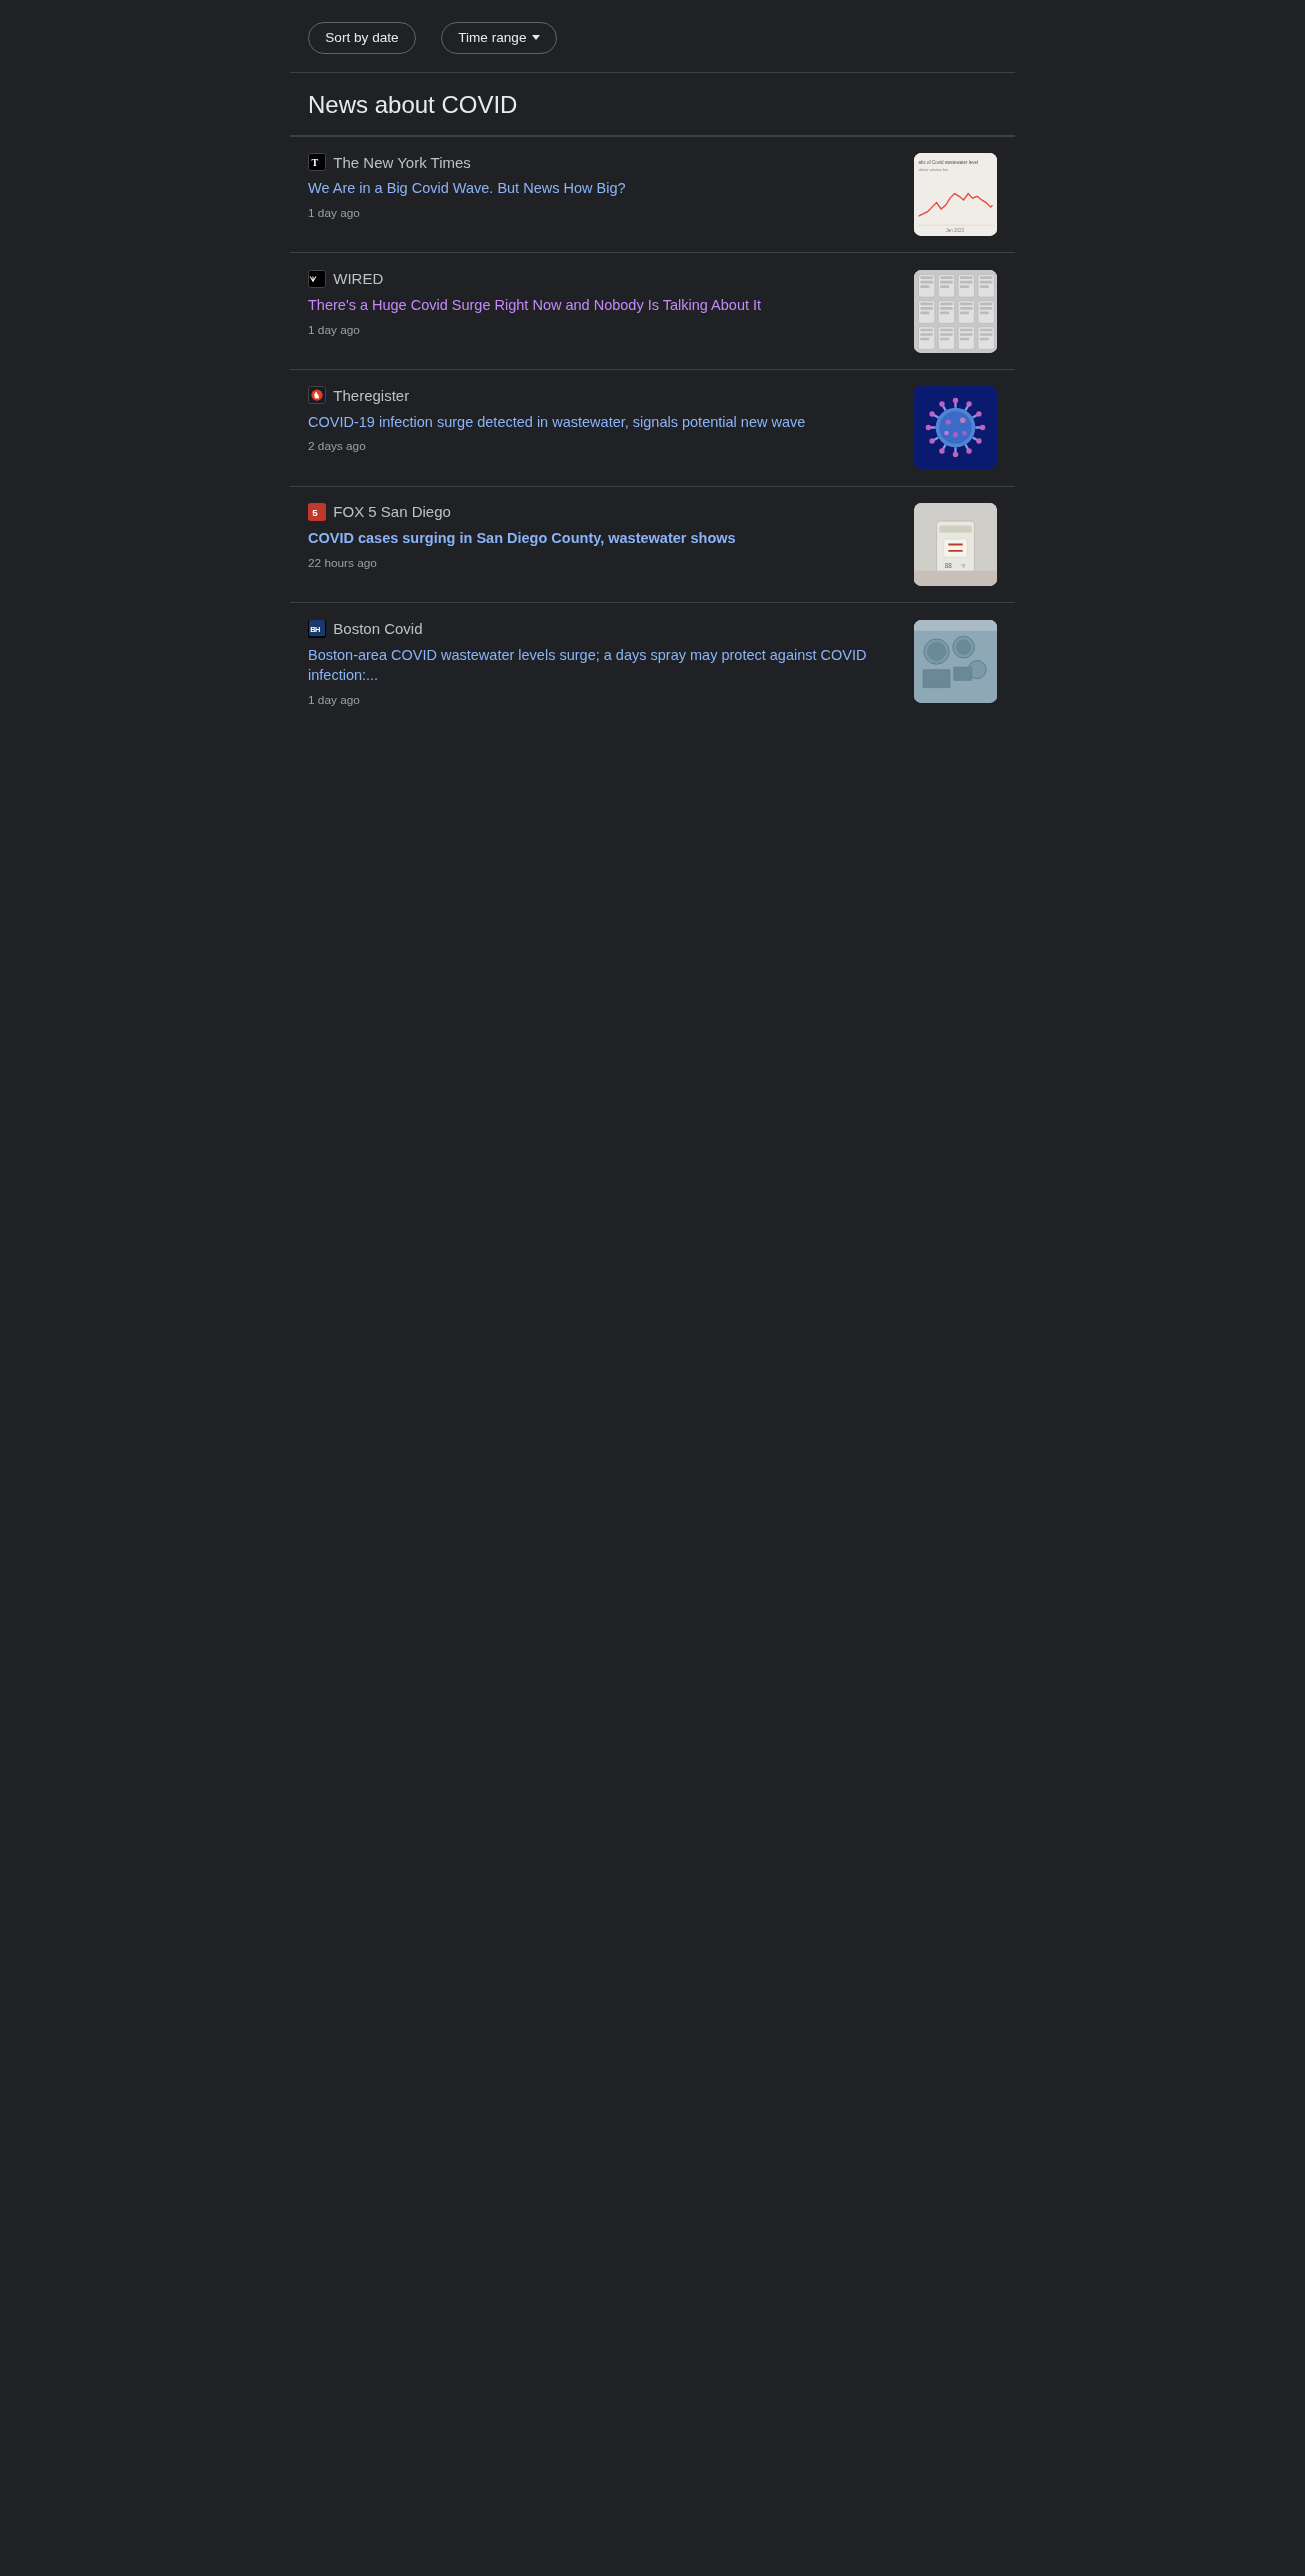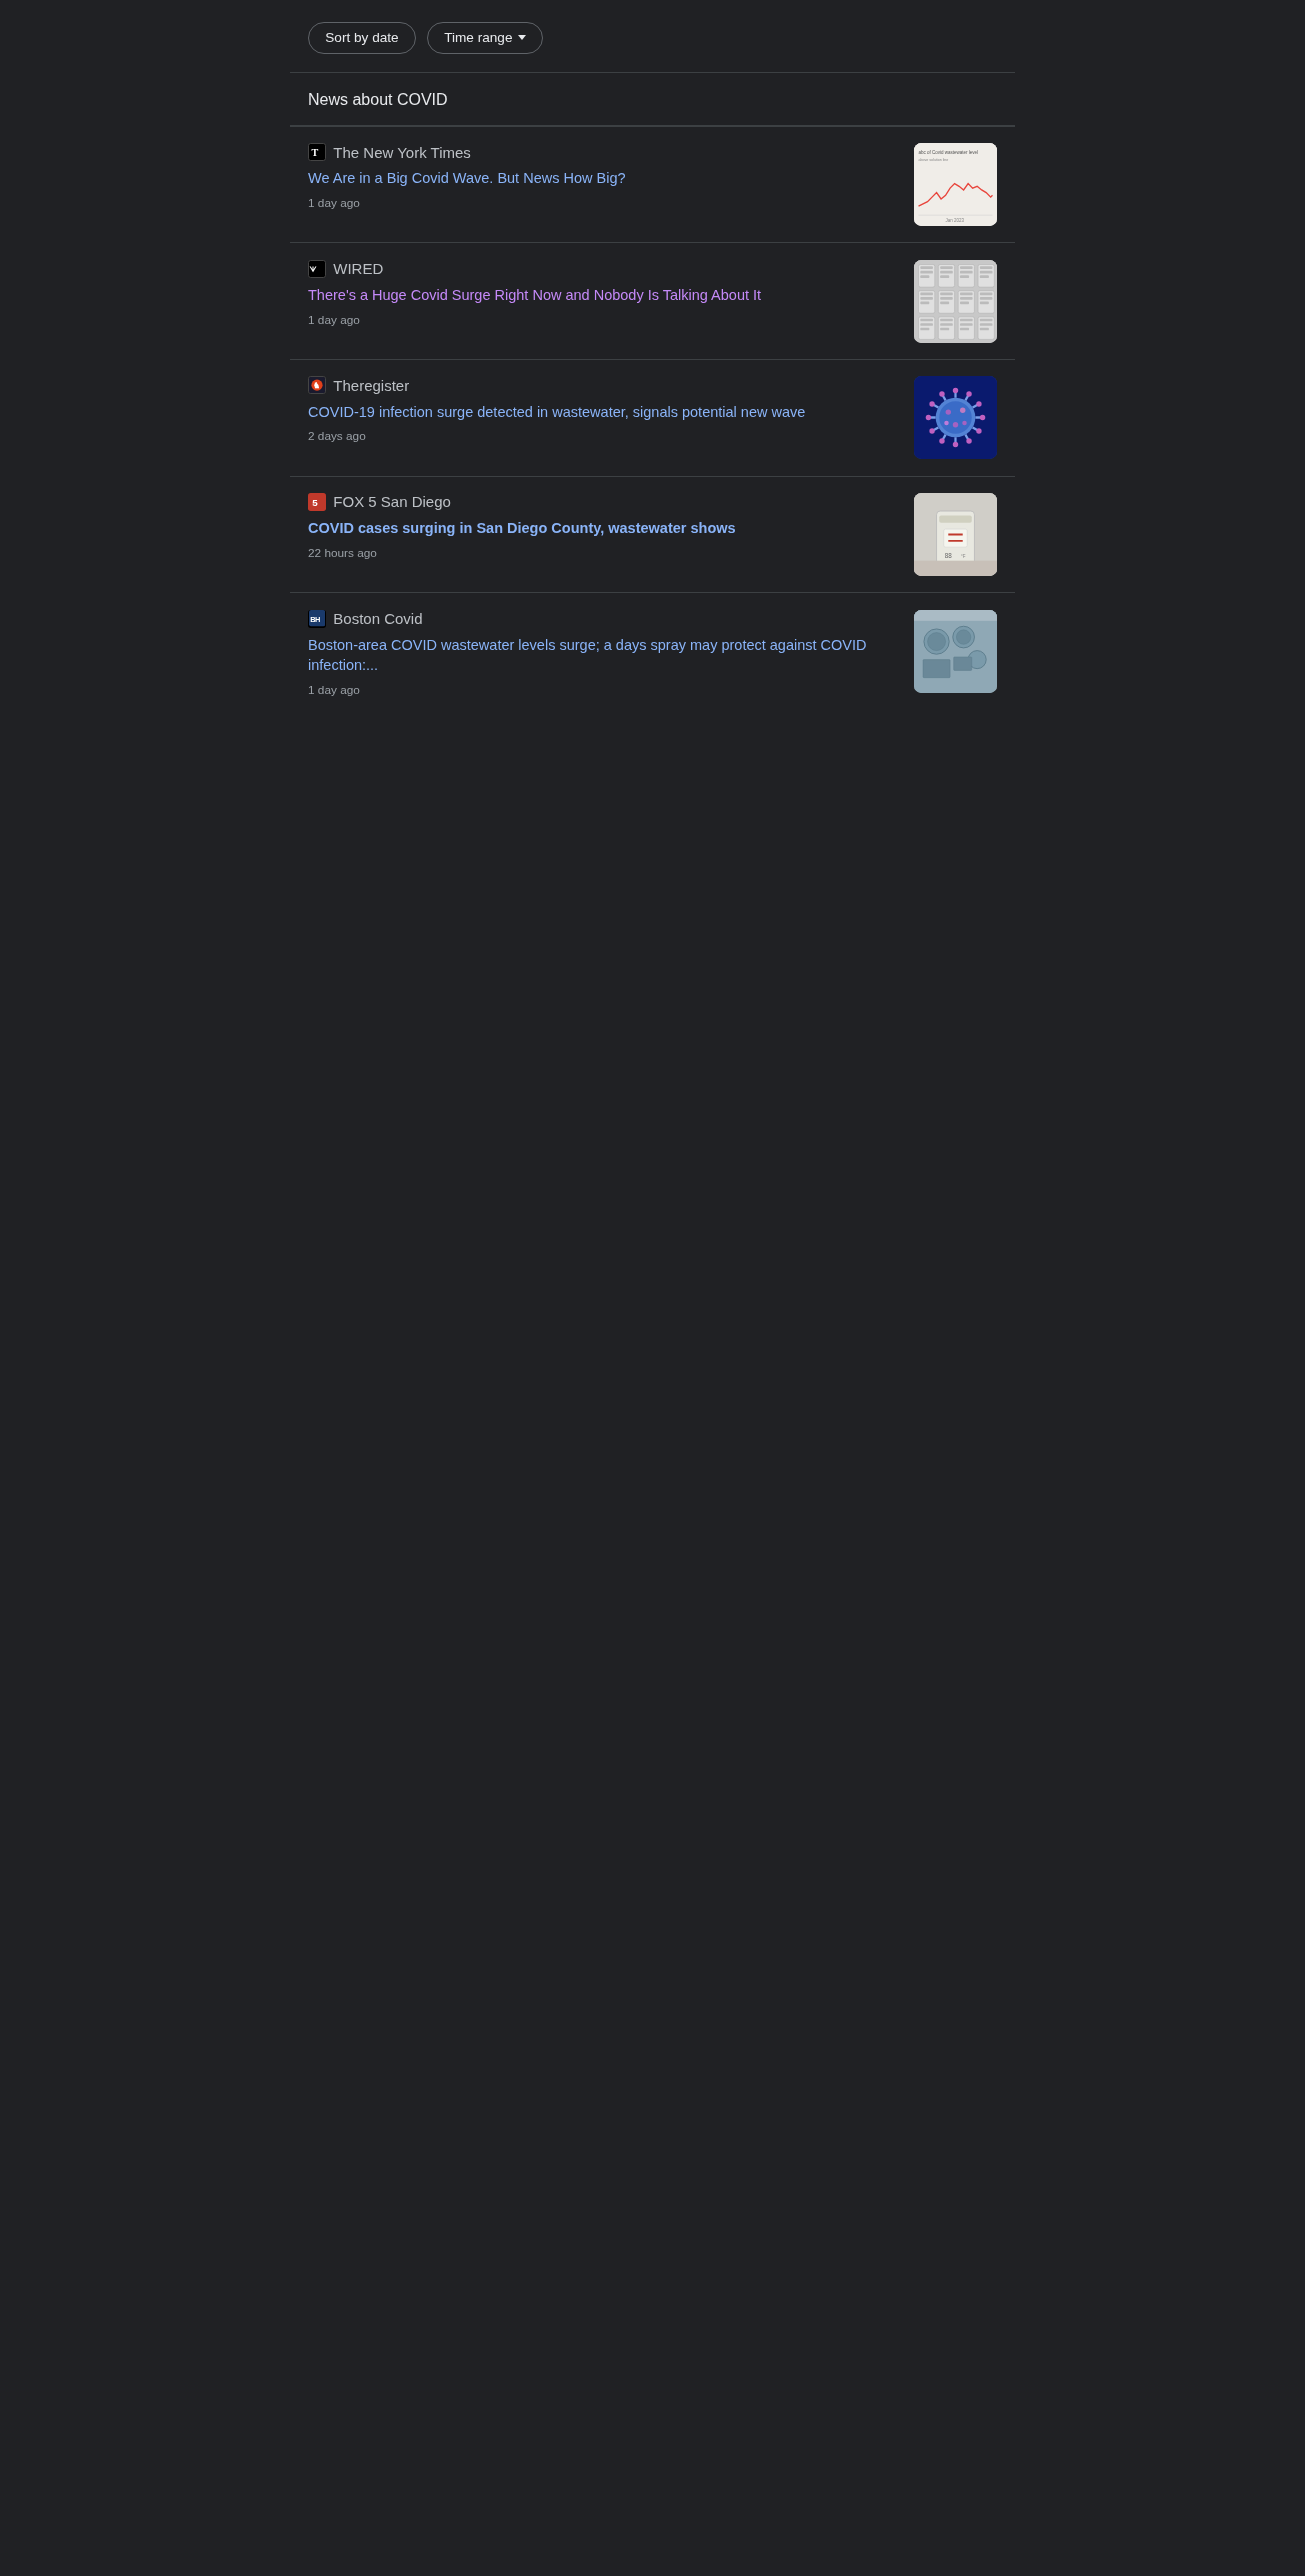--- a/index.html
+++ b/index.html
@@ -13,21 +13,21 @@
       color: #e8eaed;
       font-family: Arial, sans-serif;
       width: 100%;
       max-width: 725px;
       margin: 0 auto;
     }
 
     .toolbar {
       display: flex;
       align-items: flex-start;
-      gap: 11px;
+      gap: 25px;
       padding: 22px 18px 18px;
       background-color: #202124;
     }
 
     .toolbar-btn {
       border: 1.4px solid #5f6368;
       border-radius: 18px;
       background: transparent;
       color: #e8eaed;
       font-size: 13.6px;
@@ -54,21 +54,21 @@
       border-top: 0.9px solid #3c4043;
       margin: 0;
     }
 
     .section-header {
       padding: 18px 18px 16.3px;
       background-color: #202124;
     }
 
     .section-title {
-      font-size: 16px;
+      font-size: 24px;
       font-weight: 400;
       color: #e8eaed;
     }
 
     .news-list {
       list-style: none;
     }
 
     .news-item {
       border-top: 0.9px solid #3c4043;

